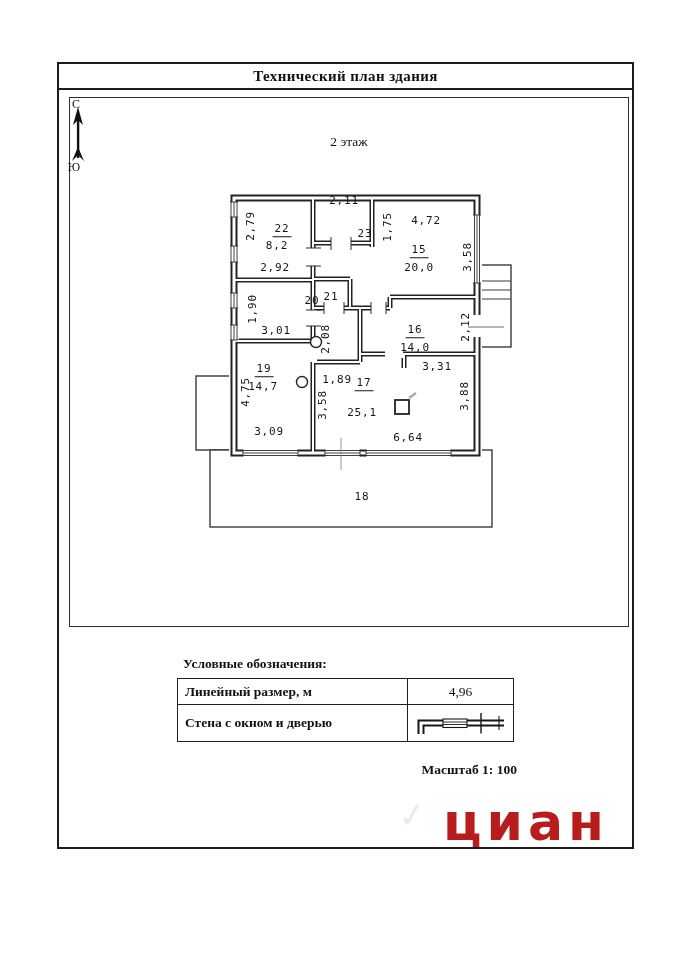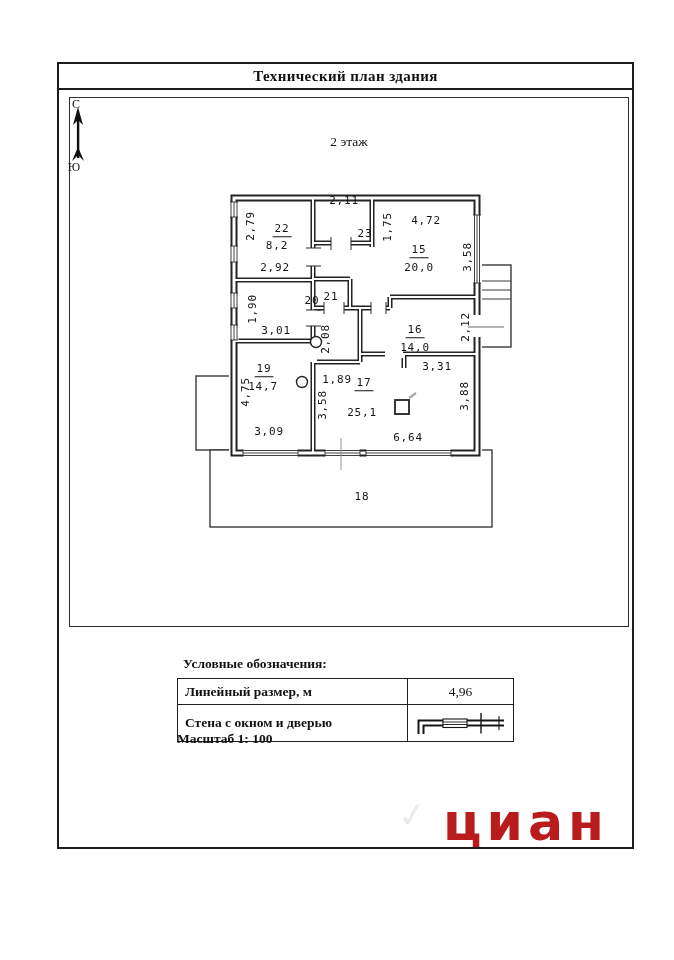--- a/index.html
+++ b/index.html
@@ -29,21 +29,21 @@
   
   .legend-heading{position:absolute;left:183px;top:656px;font-weight:bold;font-size:13.5px;}
   .legend-table{position:absolute;left:177px;top:678px;width:337px;
         border:1.6px solid #1f1f1f;box-sizing:border-box;
         display:grid;grid-template-columns:230px 1fr;grid-template-rows:26px 36px;}
   .legend-cell{box-sizing:border-box;display:flex;align-items:center;font-size:13.5px;}
   .legend-cell.lbl{font-weight:bold;padding-left:7px;}
   .legend-cell.val{justify-content:center;}
   .legend-cell.r1{border-bottom:1.4px solid #1f1f1f;}
   .legend-cell.c1{border-right:1.4px solid #1f1f1f;}
-  .scale-label{position:absolute;left:177px;top:731px;width:340px;text-align:left;
+  .scale-label{position:absolute;left:177px;top:762px;width:340px;text-align:right;
         font-weight:bold;font-size:13.5px;}
   
   .watermark{position:absolute;left:443px;top:796px;font-family:"DejaVu Sans",sans-serif;
         font-weight:bold;font-size:52px;color:#b91c1c;letter-spacing:5px;line-height:1;}
   .watermark-pin{position:absolute;left:398px;top:795px;font-size:34px;color:#eaeaea;
         font-family:"DejaVu Sans",sans-serif;transform:rotate(-8deg);}
 </style>
 </head>
 <body>
 

